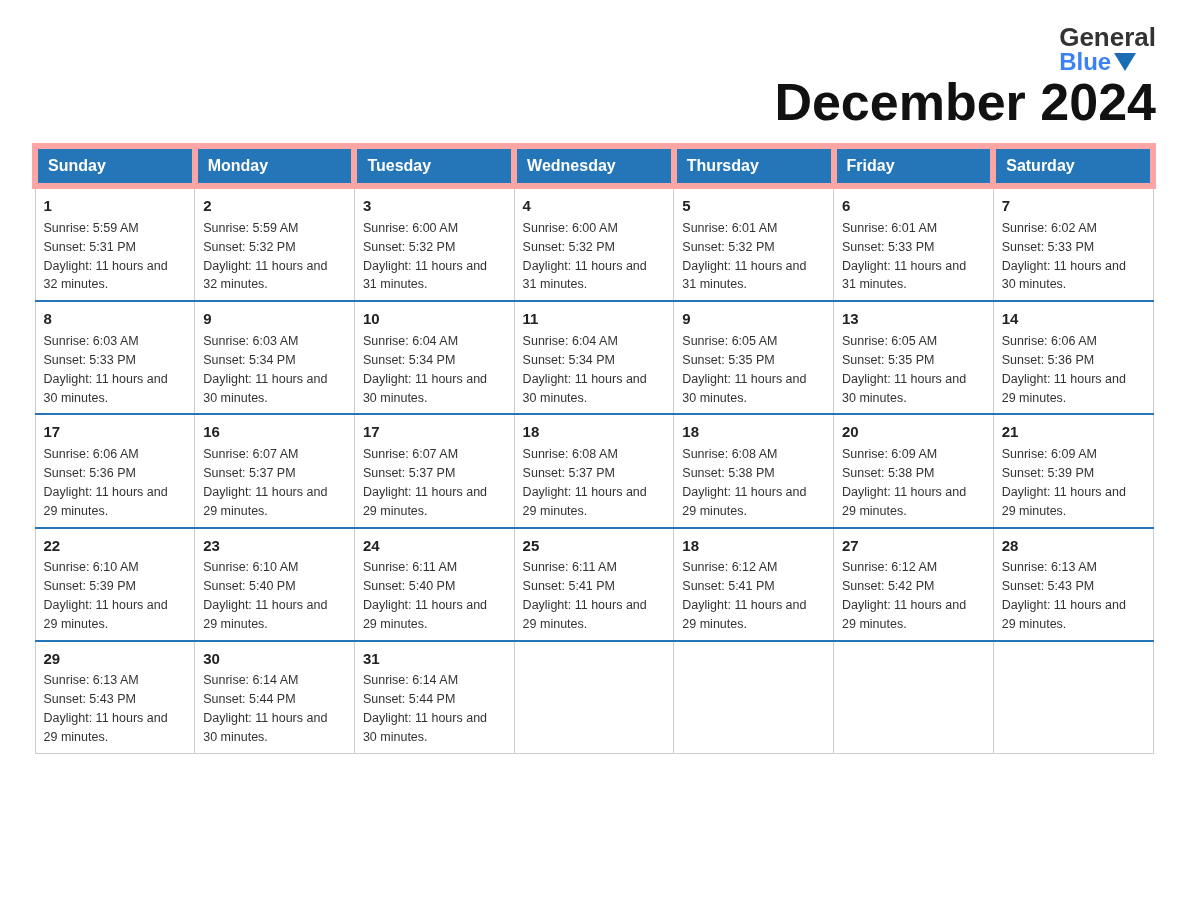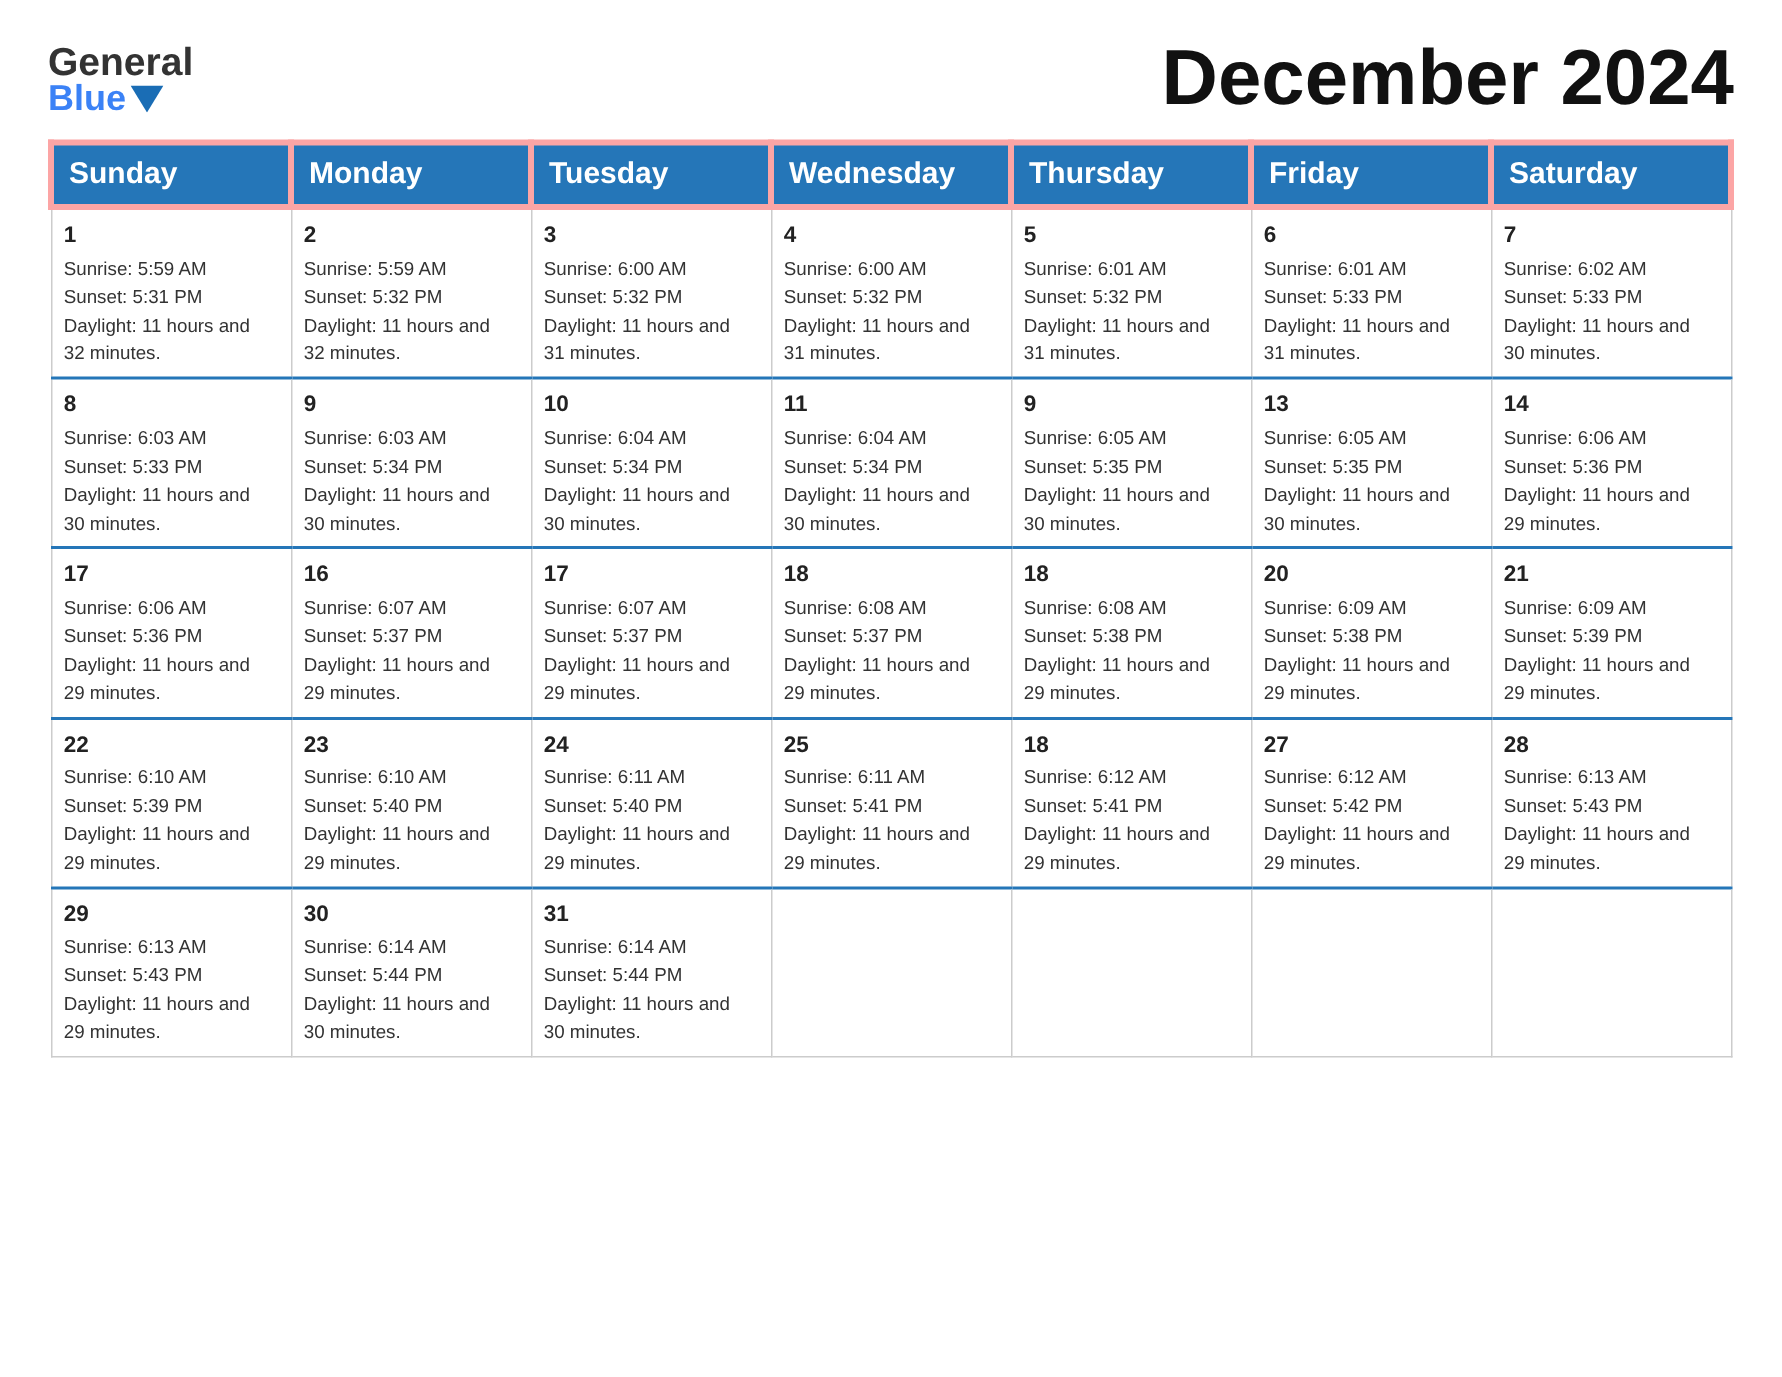--- a/index.html
+++ b/index.html
@@ -9,23 +9,24 @@
       color: #222;
       width: 1188px;
       min-height: 918px;
     }
     .page {
       width: 1188px;
       padding: 24px 32px 24px 32px;
     }
     .header-row {
       display: flex;
-      align-items: center;
+      align-items: flex-end;
       justify-content: space-between;
       margin-bottom: 12px;
+      flex-direction: column;
     }
     .title-block {
       text-align: right;
     }
     .calendar-title {
       font-size: 52px;
       font-weight: bold;
       color: #111;
       line-height: 1.1;
     }
@@ -35,24 +36,24 @@
       margin-top: 4px;
     }
     table {
       width: 100%;
       border-collapse: collapse;
       margin-top: 8px;
     }
     th {
       background-color: #2576b8;
       color: #fff;
-      font-size: 20px;
+      font-size: 16px;
       font-weight: bold;
       padding: 8px 10px;
-      border: 4px solid #fca5a5;
+      border: 6px solid #fca5a5;
       text-align: left;
     }
     td {
       border: 1px solid #ccc;
       vertical-align: top;
       padding: 6px 8px;
       width: calc(100% / 7);
       min-height: 100px;
       font-size: 13px;
       color: #222;

